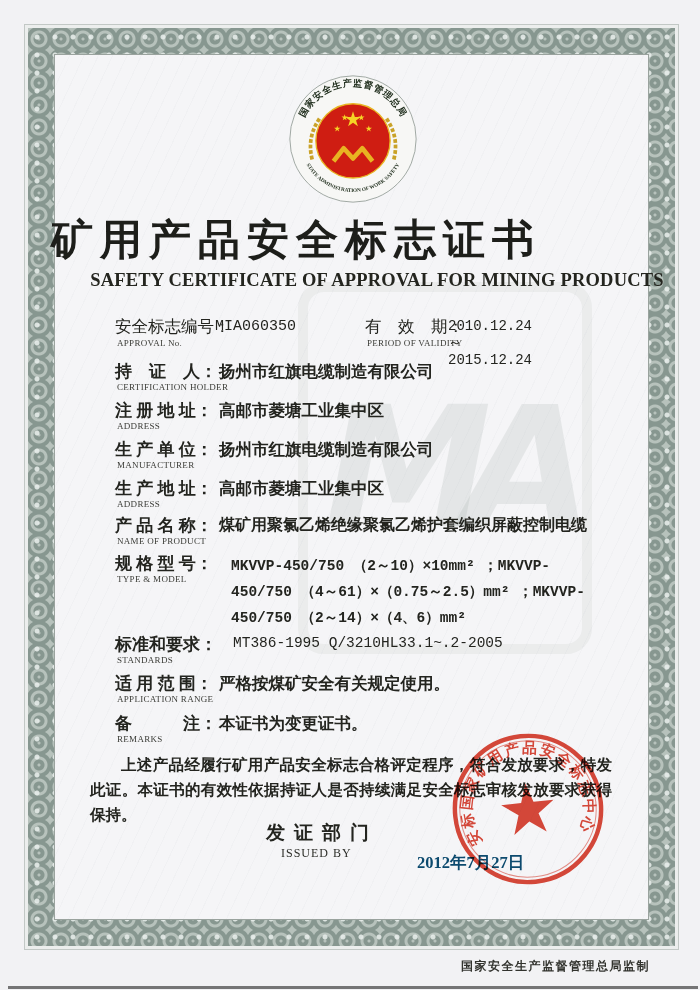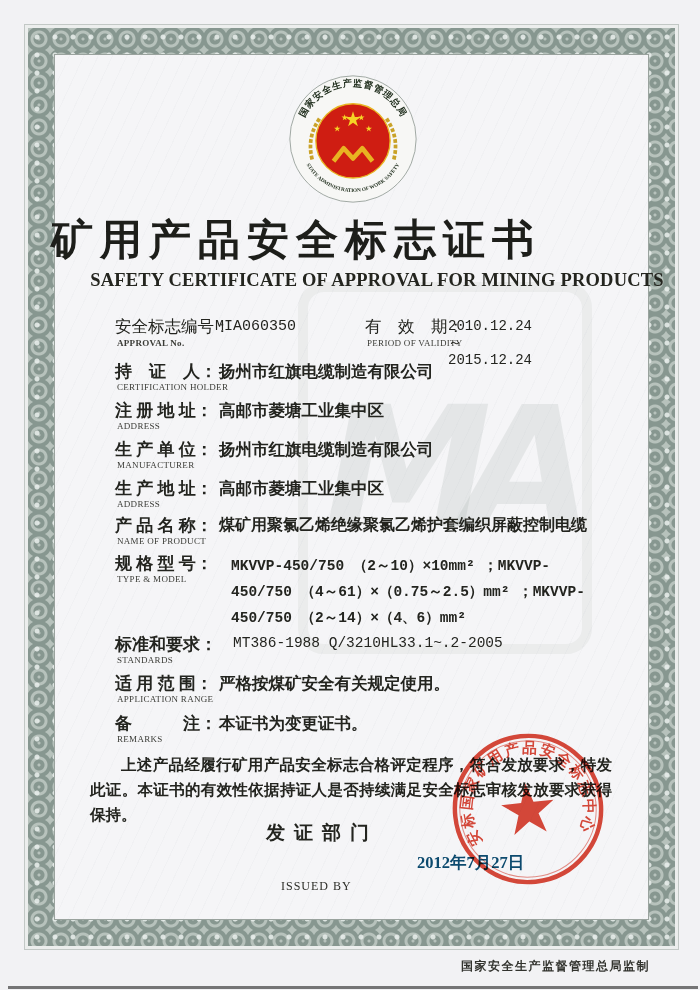--- a/index.html
+++ b/index.html
@@ -55,21 +55,21 @@
   .specline{font-family:"Liberation Mono","DejaVu Sans Mono",monospace;font-size:14.5px;font-weight:700;line-height:26px;white-space:nowrap;margin-left:12px;}
   .approval-row{position:absolute;left:115px;top:316px;right:45px;height:42px;}
   .approval-row .g2{position:absolute;left:250px;top:0;}
   .a-zh{font-size:16.5px;font-weight:400;}
   .statement{
     position:absolute;left:90px;top:752px;width:522px;margin:0;
     font-size:15.5px;font-weight:700;line-height:1.62;text-align:justify;
     text-indent:2em;color:#23241f;
   }
   .issued-zh{position:absolute;left:266px;top:820px;font-size:19px;font-weight:700;letter-spacing:9px;}
-  .issued-en{position:absolute;left:281px;top:846px;font-size:12px;letter-spacing:1px;color:#2c2d28;margin-top:33px;}
+  .issued-en{position:absolute;left:281px;top:846px;font-size:12px;letter-spacing:1px;color:#2c2d28;}
   .issue-date{position:absolute;left:417px;top:852px;font-size:16.5px;font-weight:700;color:#0c4a6e;}
   .seal{position:absolute;left:449px;top:730px;width:158px;height:158px;opacity:.88;transform:rotate(-6deg);mix-blend-mode:multiply;}
   .footer{
     position:absolute;right:50px;bottom:15px;
     font-size:12px;font-weight:700;letter-spacing:1.5px;color:#32332e;
   }
   .scan-edge{position:absolute;left:8px;right:2px;bottom:1px;height:3px;background:#4b4b4b;opacity:.75;}
 </style>
 </head>
 <body>
@@ -103,21 +103,21 @@
     <use href="#star" transform="translate(79,47) scale(3.6)" fill="#f5d425"></use>
     <use href="#star" transform="translate(87,59) scale(3.6)" fill="#f5d425"></use>
     <path d="M49,94 L60,80 L70,91 L80,80 L91,94" stroke="#e8b422" stroke-width="5" fill="none" stroke-linejoin="round"></path>
   </svg>
 
   <div class="title">矿用产品安全标志证书</div>
   <div class="subtitle">SAFETY CERTIFICATE OF APPROVAL FOR MINING PRODUCTS</div>
 
   <div class="approval-row">
     <span class="zh a-zh" style="position:absolute;left:0;top:0;">安全标志编号：</span>
-    <span class="en" style="position:absolute;left:2px;top:22px;font-weight:bold;">APPROVAL No.</span>
+    <span class="en" style="position:absolute;left:2px;top:22px;">APPROVAL No.</span>
     <span class="mono" style="position:absolute;left:100px;top:2px;font-size:15px;">MIA060350</span>
     <div class="g2">
       <span class="zh a-zh" style="position:absolute;left:0;top:0;">有　效　期：</span>
       <span class="en" style="position:absolute;left:2px;top:22px;">PERIOD OF VALIDITY</span>
       <span class="mono" style="position:absolute;left:83px;top:2px;font-size:14px;">2010.12.24 ～ 2015.12.24</span>
     </div>
   </div>
 
   <div class="row" style="top:360px">
     <span class="zh">持　证　人：</span>
@@ -149,21 +149,21 @@
     <span class="en">TYPE &amp; MODEL</span>
     <div style="position:absolute;left:104px;top:1px;">
       <div class="specline">MKVVP-450/750 （2～10）×10mm² ；MKVVP-</div>
       <div class="specline">450/750 （4～61）×（0.75～2.5）mm² ；MKVVP-</div>
       <div class="specline">450/750 （2～14）×（4、6）mm²</div>
     </div>
   </div>
   <div class="row" style="top:633px">
     <span class="zh">标准和要求：</span>
     <span class="en">STANDARDS</span>
-    <span class="mono" style="position:absolute;left:118px;top:2px;">MT386-1988 Q/3210HL33.1~.2-2005</span>
+    <span class="mono" style="position:absolute;left:118px;top:2px;">MT386-1995 Q/3210HL33.1~.2-2005</span>
   </div>
   <div class="row" style="top:672px">
     <span class="zh">适 用 范 围：</span>
     <span class="en">APPLICATION RANGE</span>
     <span class="val">严格按煤矿安全有关规定使用。</span>
   </div>
   <div class="row" style="top:712px">
     <span class="zh">备　　　注：</span>
     <span class="en">REMARKS</span>
     <span class="val">本证书为变更证书。</span>

